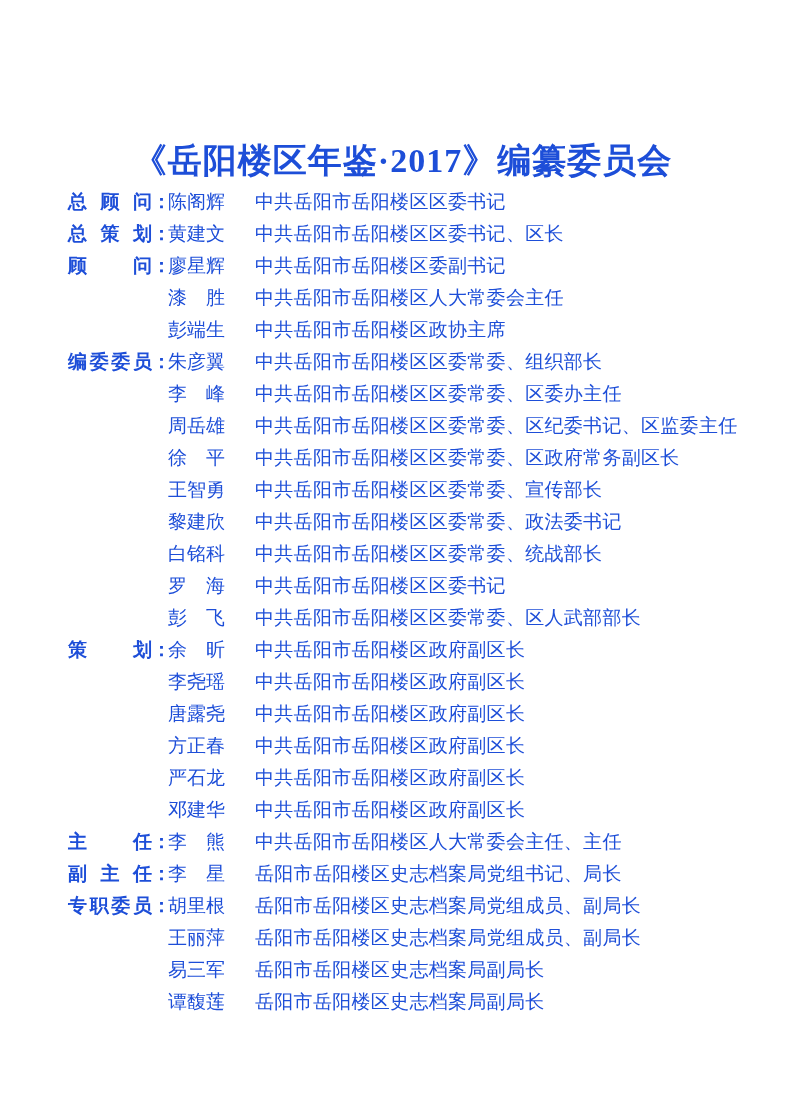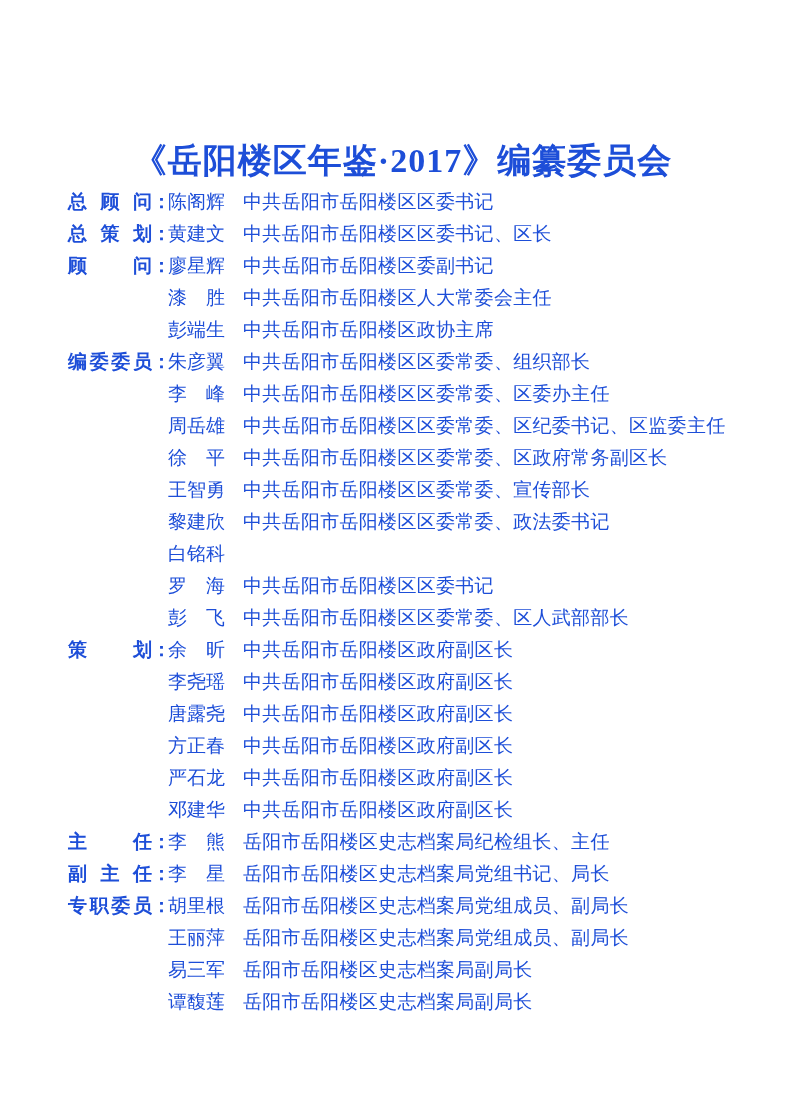--- a/index.html
+++ b/index.html
@@ -64,21 +64,21 @@
   .name {
     display: inline-block;
     width: 57px;
     flex: 0 0 57px;
     font-size: 19px;
     text-align: justify;
     text-align-last: justify;
   }
   .pos {
     display: inline-block;
-    margin-left: 18px;
+    margin-left: 30px;
     font-size: 19px;
     letter-spacing: 0.3px;
   }
 </style>
 </head>
 <body>
 
 <div class="page">
   <h1 class="doc-title">《岳阳楼区年鉴·2017》编纂委员会</h1>
   <div class="committee-list">
@@ -156,20 +156,21 @@
     <span class="role"></span>
     <span class="colon" style="visibility: hidden;">：</span>
     <span class="name">黎建欣</span>
     <span class="pos">中共岳阳市岳阳楼区区委常委、政法委书记</span>
   </div>
 
   <div class="row">
     <span class="role"></span>
     <span class="colon" style="visibility: hidden;">：</span>
     <span class="name">白铭科</span>
+    <span class="pos">中共岳阳市岳阳楼区区委常委、统战部长</span>
   </div>
 
   <div class="row">
     <span class="role"></span>
     <span class="colon" style="visibility: hidden;">：</span>
     <span class="name">罗海</span>
     <span class="pos">中共岳阳市岳阳楼区区委书记</span>
   </div>
 
   <div class="row">
@@ -218,21 +219,21 @@
     <span class="role"></span>
     <span class="colon" style="visibility: hidden;">：</span>
     <span class="name">邓建华</span>
     <span class="pos">中共岳阳市岳阳楼区政府副区长</span>
   </div>
 
   <div class="row">
     <span class="role">主任</span>
     <span class="colon">：</span>
     <span class="name">李熊</span>
-    <span class="pos">岳阳市岳阳楼区史志档案局纪检组长、主任</span>
+    <span class="pos">中共岳阳市岳阳楼区人大常委会主任、主任</span>
   </div>
 
   <div class="row">
     <span class="role">副主任</span>
     <span class="colon">：</span>
     <span class="name">李星</span>
     <span class="pos">岳阳市岳阳楼区史志档案局党组书记、局长</span>
   </div>
 
   <div class="row">

